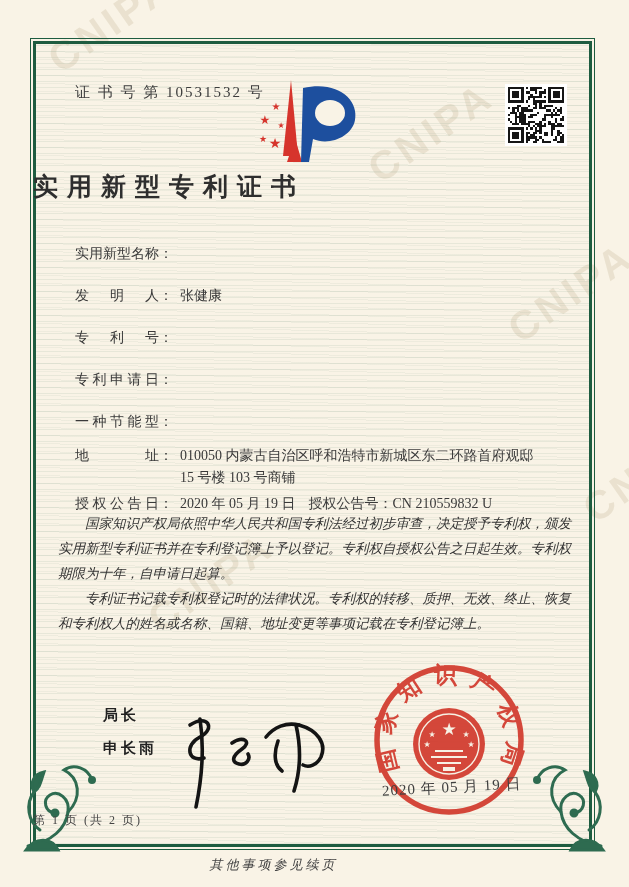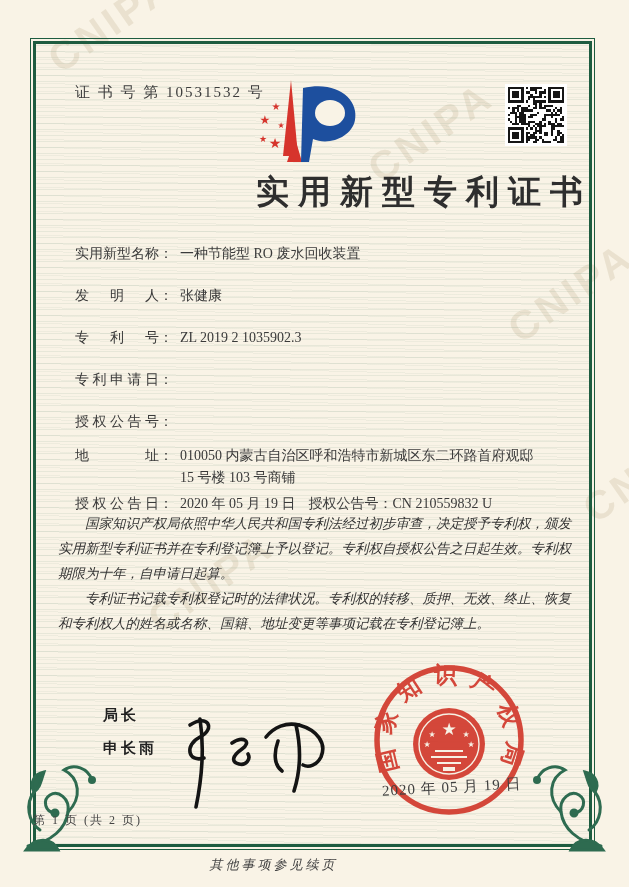--- a/index.html
+++ b/index.html
@@ -22,22 +22,22 @@
   .watermark{
     position:absolute;font-family:"Liberation Sans",sans-serif;
     font-weight:bold;font-size:40px;letter-spacing:4px;
     color:#d8cdb4;opacity:.45;transform:rotate(-35deg);
     pointer-events:none;white-space:nowrap;
   }
   .cert-no{
     left:75px;top:83px;font-size:15px;letter-spacing:2px;color:#3c3c3c;
   }
   .title{
-    left:33px;top:170px;width:559px;text-align:right;
-    font-size:33px;font-weight:bold;letter-spacing:9px;color:#2e2e2e;
+    left:33px;top:170px;width:559px;text-align:left;
+    font-size:25px;font-weight:bold;letter-spacing:9px;color:#2e2e2e;
   }
   .fields{left:75px;top:243px;width:480px;}
   .frow{position:absolute;left:0;display:flex;font-size:14px;line-height:1.55;}
   .flabel{
     display:inline-block;width:84px;text-align:justify;text-align-last:justify;
     flex:0 0 84px;white-space:nowrap;
   }
   .fcolon{flex:0 0 auto;}
   .fvalue{margin-left:7px;}
   .addr-value{width:358px;}
@@ -317,38 +317,36 @@
       </g>
   </svg>
 </div>
 
 <div class="abs title">实用新型专利证书</div>
 
 <div class="abs fields">
   <div class="frow" style="top:0px;">
     <span class="flabel">实用新型名称</span>
       <span class="fcolon">：</span>
-    <span class="fvalue">一种节能型 RO 废水回收装置</span>
   </div>
   <div class="frow" style="top:42px;">
     <span class="flabel">发明人</span>
       <span class="fcolon">：</span>
     <span class="fvalue">张健康</span>
   </div>
   <div class="frow" style="top:84px;">
     <span class="flabel">专利号</span>
       <span class="fcolon">：</span>
-    <span class="fvalue">ZL 2019 2 1035902.3</span>
   </div>
   <div class="frow" style="top:126px;">
     <span class="flabel">专利申请日</span>
       <span class="fcolon">：</span>
   </div>
   <div class="frow" style="top:168px;">
-    <span class="flabel">授权公告号</span>
+    <span class="flabel">一种节能型</span>
       <span class="fcolon">：</span>
   </div>
   <div class="frow" style="top:202px;">
     <span class="flabel">地址</span>
       <span class="fcolon">：</span>
     <span class="fvalue addr-value">010050 内蒙古自治区呼和浩特市新城区东二环路首府观邸 15 号楼 103 号商铺</span>
   </div>
   <div class="frow" style="top:250px;">
     <span class="flabel">授权公告日</span>
       <span class="fcolon">：</span>

